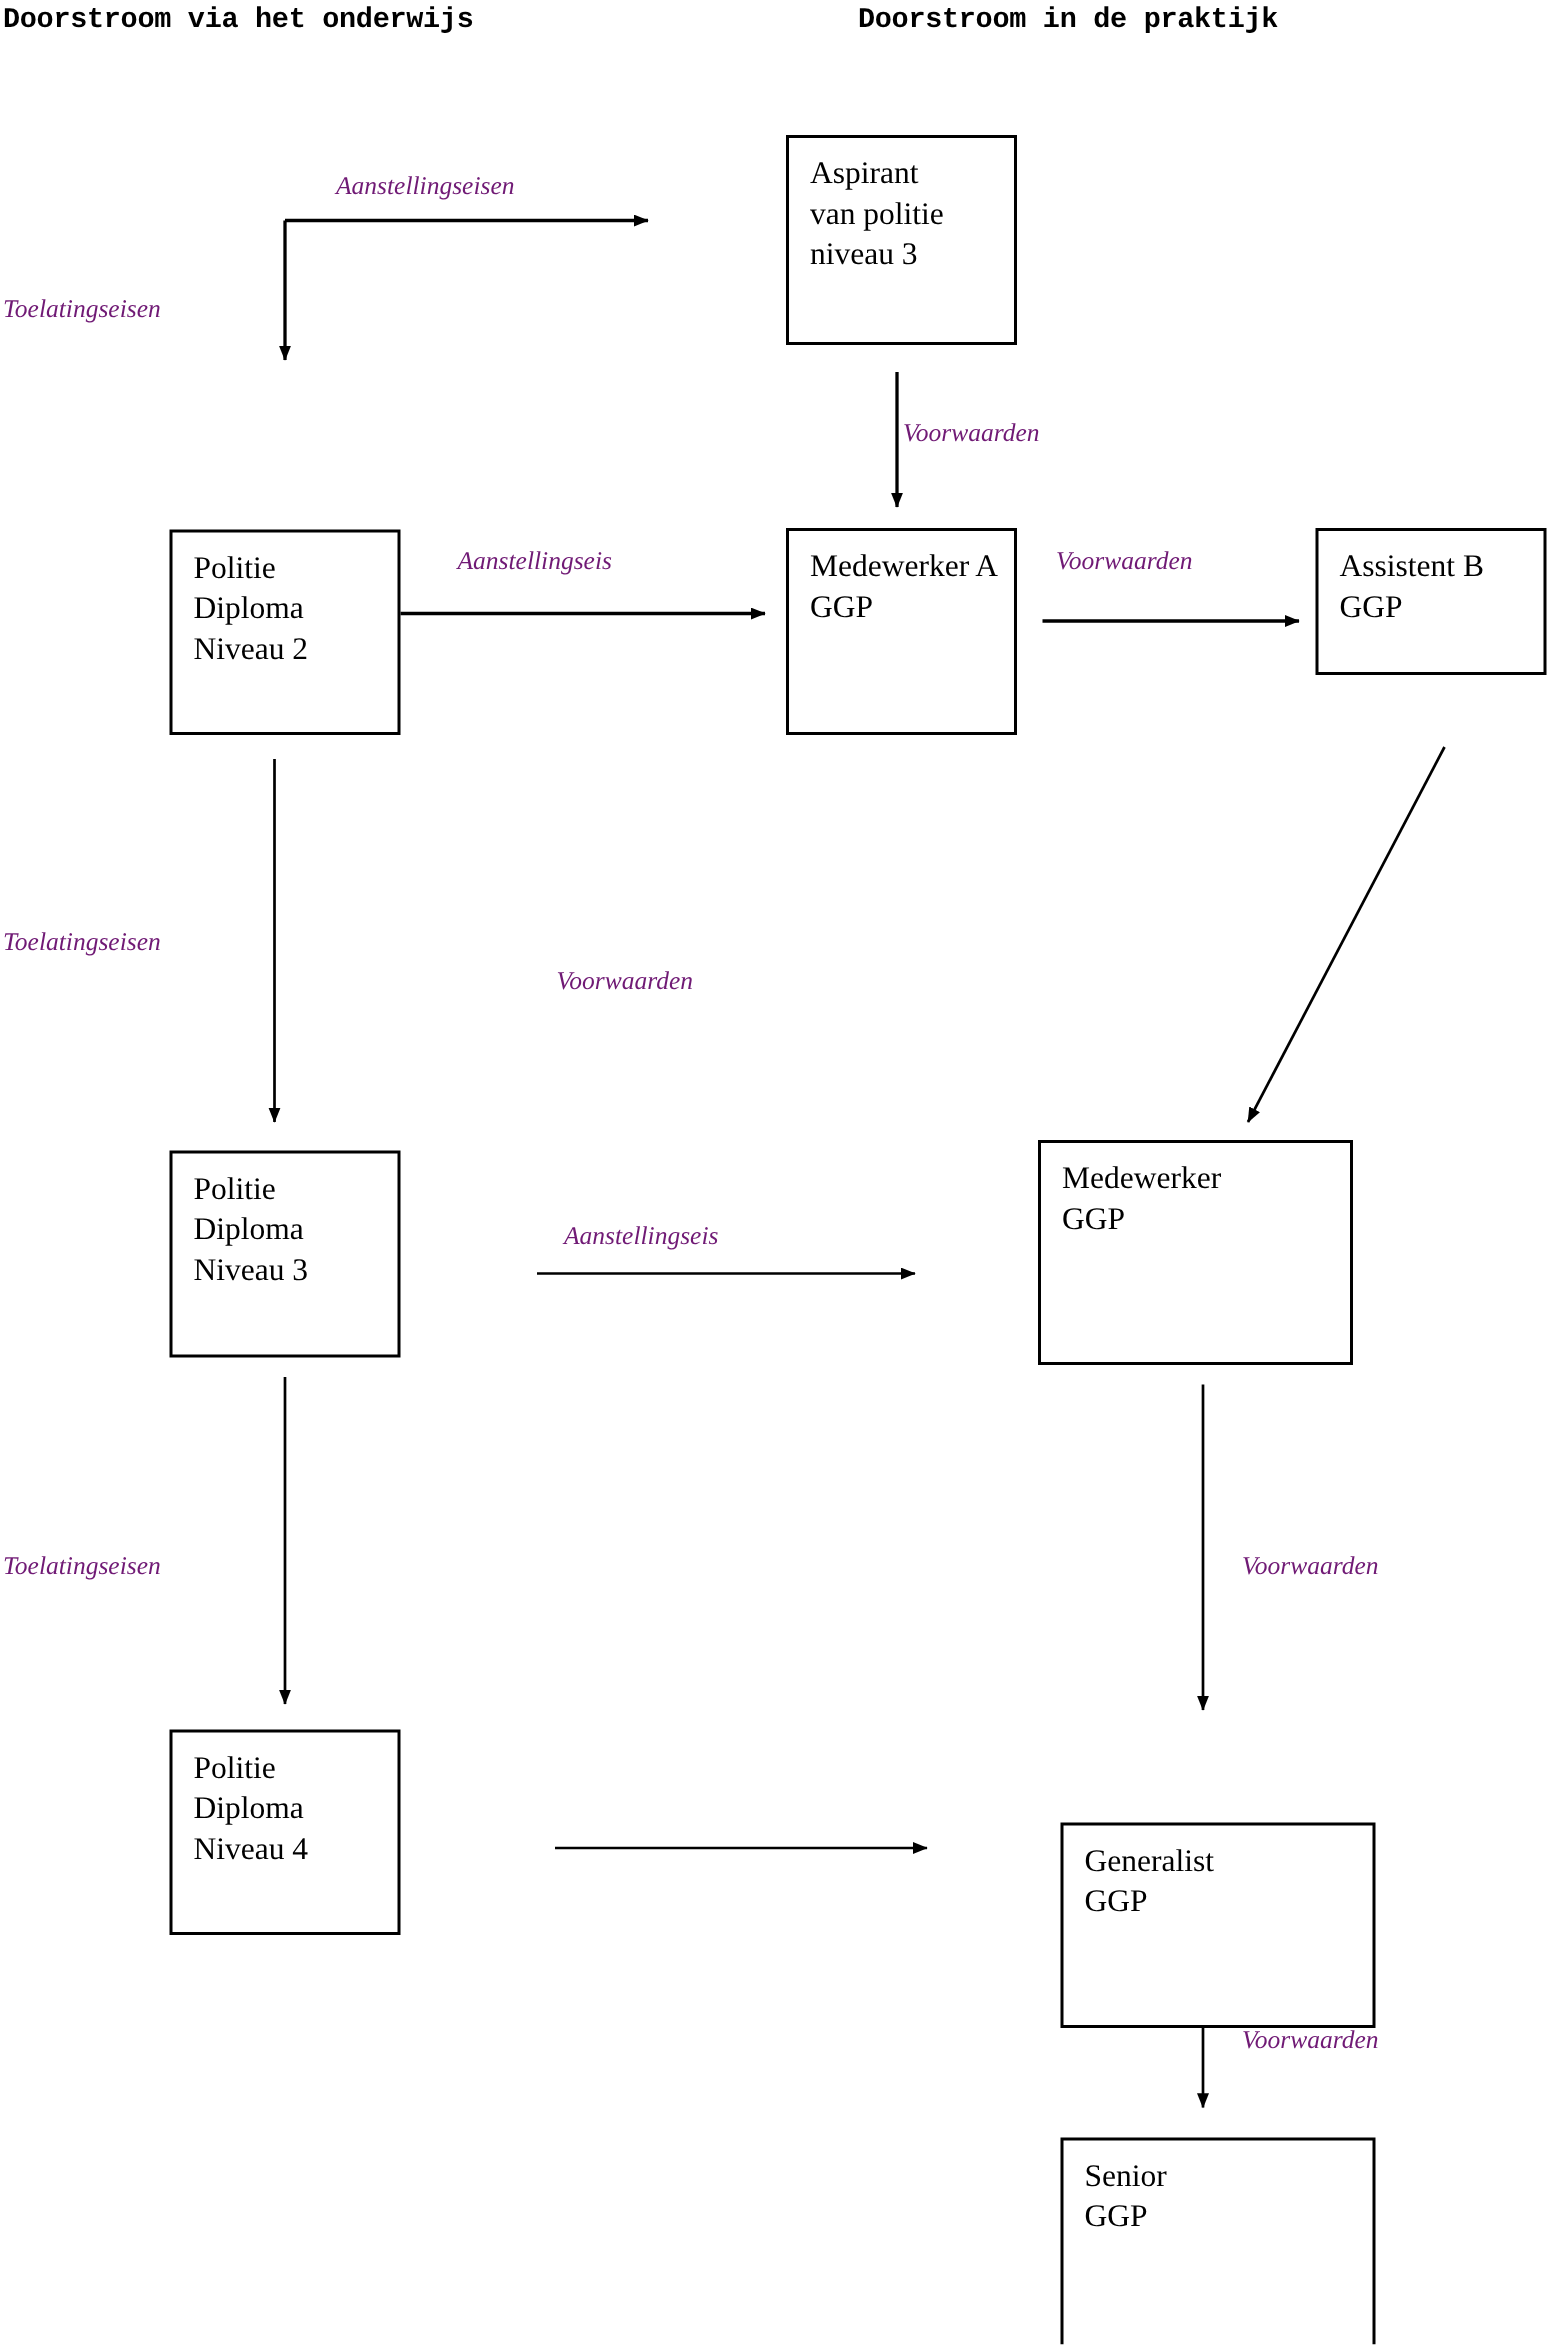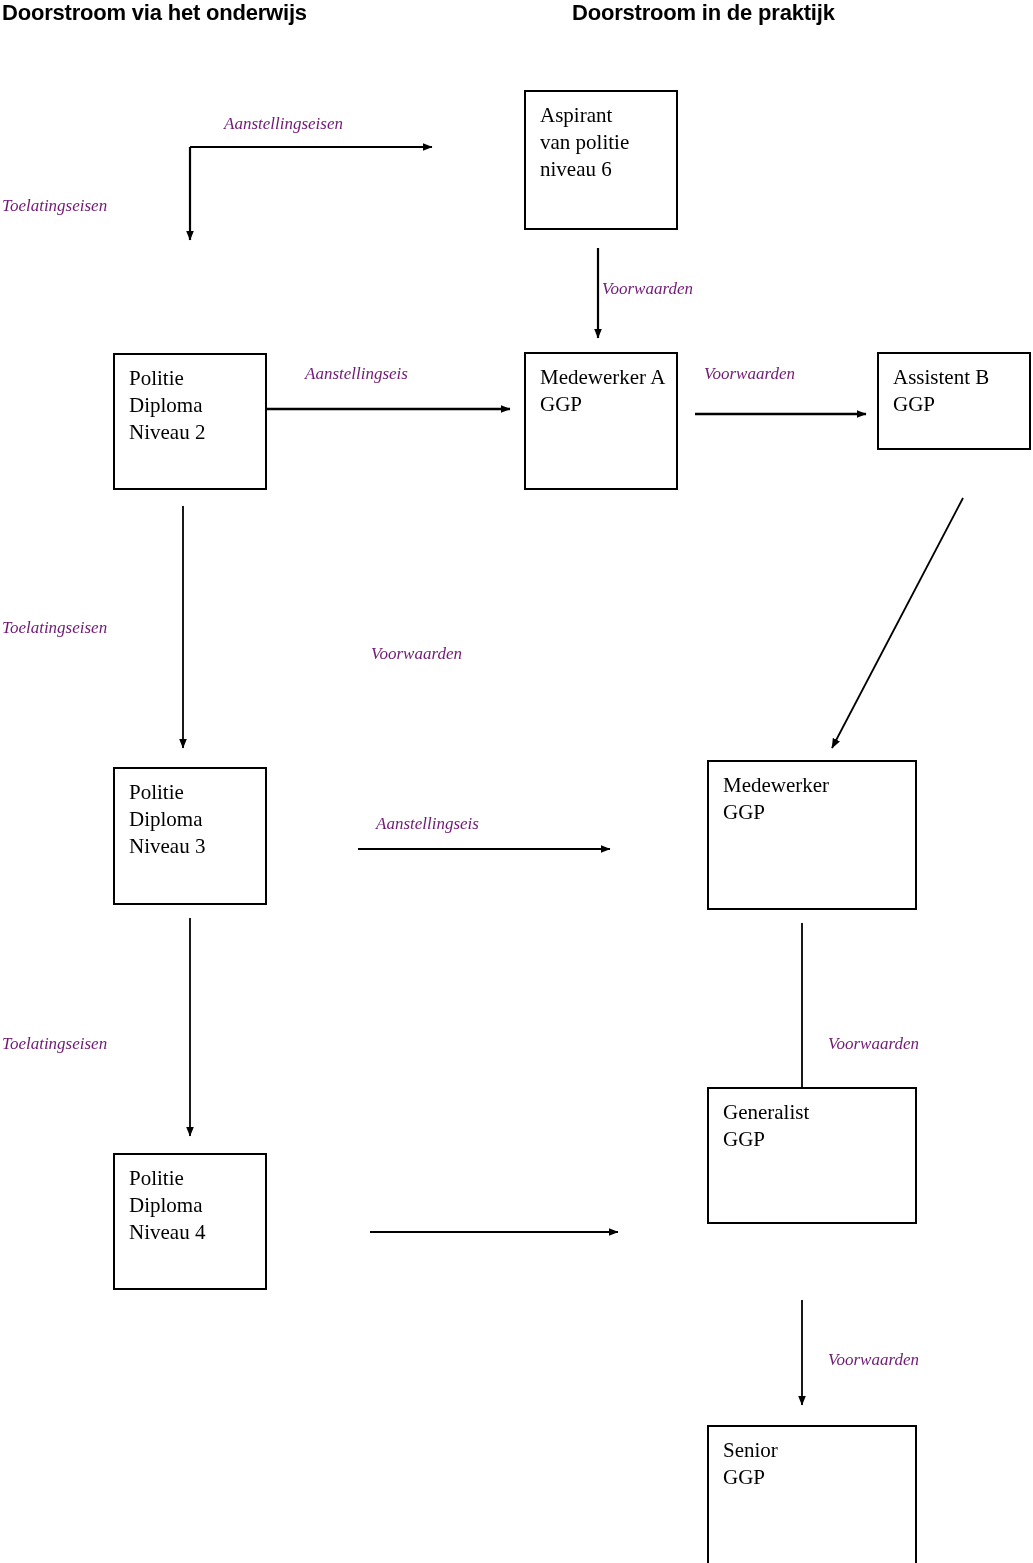--- a/index.html
+++ b/index.html
@@ -11,23 +11,23 @@
     position: relative;
     width: 1033px;
     height: 1563px;
     background: #ffffff;
     overflow: hidden;
     font-family: "Liberation Serif", "DejaVu Serif", serif;
     color: #000000;
   }
   .col-title {
     position: absolute;
-    font-family: Liberation Sans, sans-serif;
+    font-family: Liberation Mono, monospace;
     font-weight: bold;
-    font-size: 22px;
+    font-size: 19px;
     line-height: 22px;
     white-space: nowrap;
     letter-spacing: -0.2px;
   }
   .node {
     position: absolute;
     border: 2px solid #000000;
     background: #ffffff;
     box-sizing: border-box;
     padding: 10px 0 0 14px;
@@ -115,44 +115,44 @@
       <path d="M370,1232 L618,1232" stroke="#000000" stroke-width="1.8" fill="none" marker-end="url(#ah)"></path>
     </g>
 
     <g>
       <path d="M802,1300 L802,1405" stroke="#000000" stroke-width="1.8" fill="none" marker-end="url(#ah)"></path>
     </g>
   </svg>
 
   <div class="node" style="left:524px; top:90px; width:154px; height:140px;">Aspirant
 van politie
-niveau 6</div>
+niveau 3</div>
 
   <div class="node" style="left:113px; top:353px; width:154px; height:137px;">Politie
 Diploma
 Niveau 2</div>
 
   <div class="node" style="left:524px; top:352px; width:154px; height:138px;">Medewerker A
 GGP</div>
 
   <div class="node" style="left:877px; top:352px; width:154px; height:98px;">Assistent B
 GGP</div>
 
   <div class="node" style="left:113px; top:767px; width:154px; height:138px;">Politie
 Diploma
 Niveau 3</div>
 
-  <div class="node" style="left:707px; top:760px; width:210px; height:150px;">Medewerker
+  <div class="node" style="left:692px; top:760px; width:210px; height:150px;">Medewerker
 GGP</div>
 
   <div class="node" style="left:113px; top:1153px; width:154px; height:137px;">Politie
 Diploma
 Niveau 4</div>
 
-  <div class="node" style="left:707px; top:1087px; width:210px; height:137px;">Generalist
+  <div class="node" style="left:707px; top:1215px; width:210px; height:137px;">Generalist
 GGP</div>
 
   <div class="node" style="left:707px; top:1425px; width:210px; height:150px;">Senior
 GGP</div>
 
   <div class="edge-label" style="left:224px; top:114px;">Aanstellingseisen</div>
 
   <div class="edge-label" style="left:2px; top:196px;">Toelatingseisen</div>
 
   <div class="edge-label" style="left:602px; top:279px;">Voorwaarden</div>

